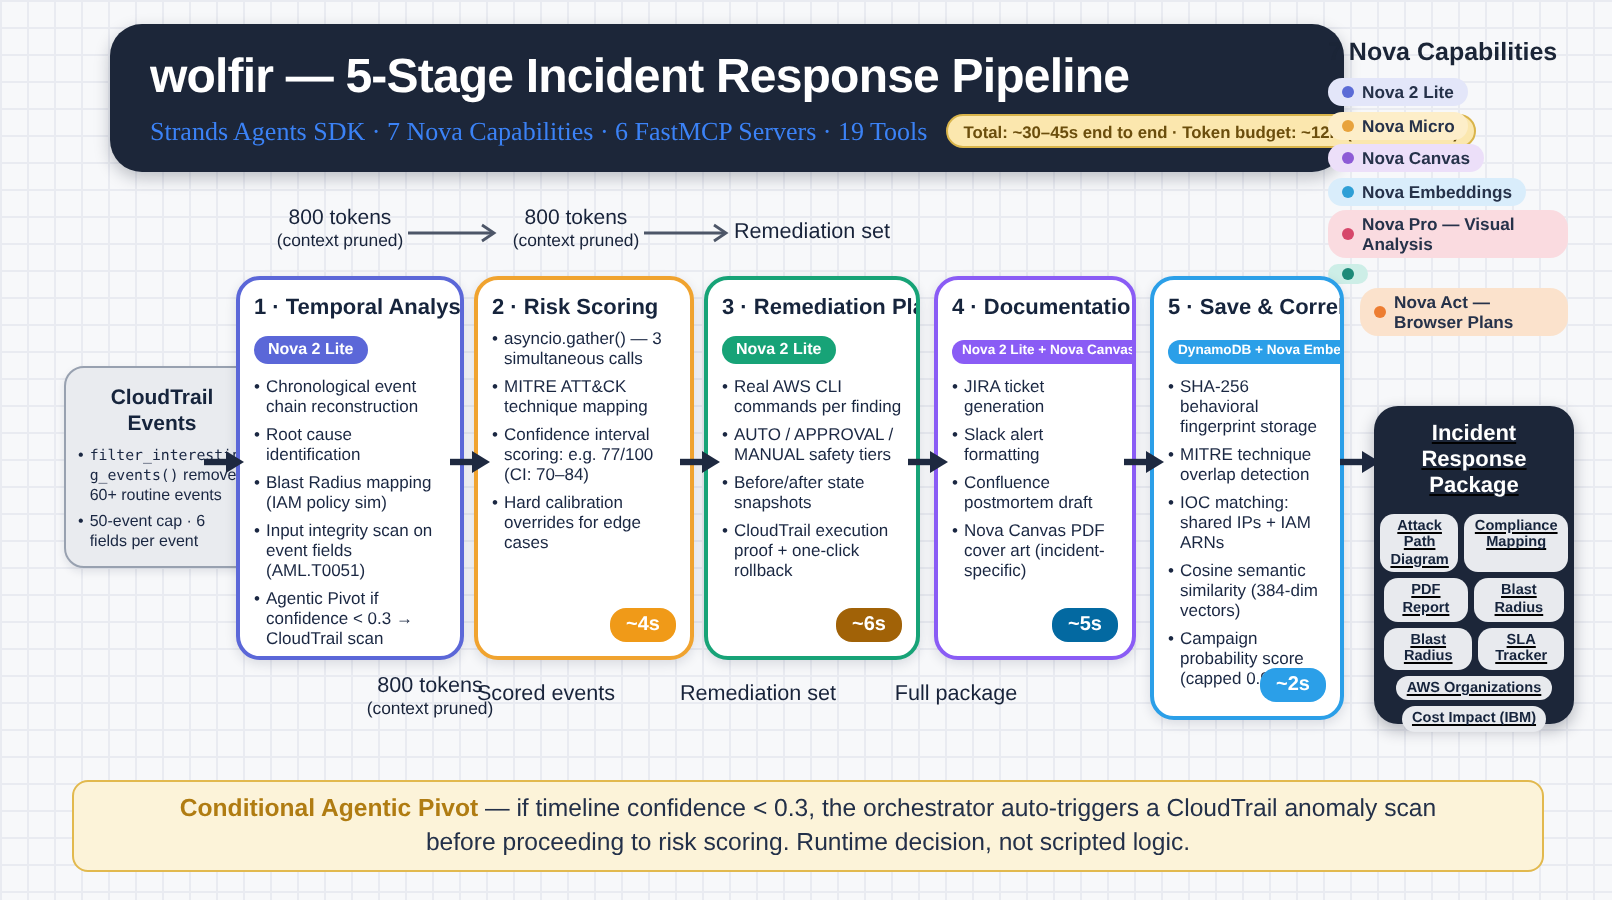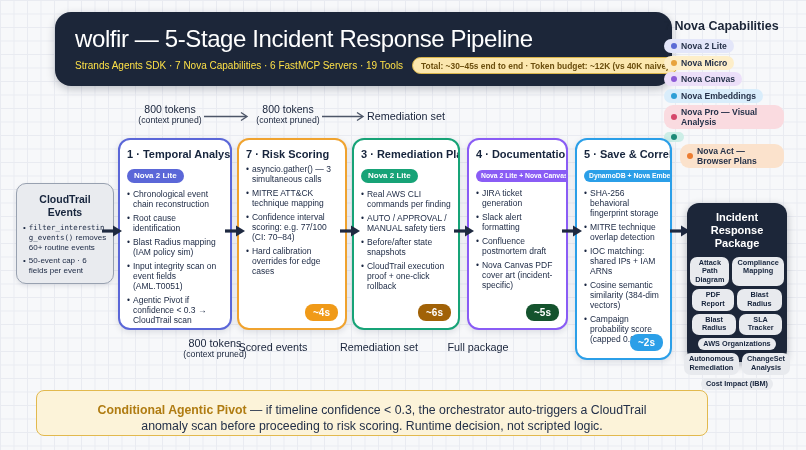--- a/index.html
+++ b/index.html
@@ -15,23 +15,23 @@
       linear-gradient(#e9ebf1 1px, transparent 1px),
       linear-gradient(90deg, #e9ebf1 1px, transparent 1px);
     background-size: 13.5px 13.5px;
   }
   
   .header {
     position: absolute; left: 55px; top: 12px; width: 617px; height: 74px;
     background: #1c2639; border-radius: 16px; padding: 13px 20px 12px;
     box-shadow: 0 3px 8px rgba(15,23,42,.25);
   }
-  .header .title { color: #ffffff; font-size: 24px; font-weight: 400; letter-spacing: -0.4px; white-space: nowrap; }
+  .header .title { color: #ffffff; font-size: 24px; font-weight: 700; letter-spacing: -0.4px; white-space: nowrap; }
   .header .subrow { display: flex; align-items: center; gap: 9px; margin-top: 4px; }
-  .header .subtitle { color: #fde047; font-size: 10px; white-space: nowrap; }
+  .header .subtitle { color: #3b82f6; font-size: 13px; white-space: nowrap; font-family: Liberation Serif, serif; }
   .header .total-badge {
     background: #fbe7ae; border: 1px solid #d9b44a; color: #6b4e0d;
     font-size: 8.4px; font-weight: 700; padding: 2.5px 8px; border-radius: 9px; white-space: nowrap;
   }
   
   .legend { position: absolute; left: 664px; top: 19px; width: 120px; }
   .legend-title { font-size: 12.5px; font-weight: 700; color: #1b2537; margin-bottom: 6px; }
   .legend-items { display: flex; flex-direction: column; gap: 2.5px; }
   .legend-item {
     display: inline-flex; align-items: center; gap: 4px; width: fit-content;
@@ -46,21 +46,21 @@
   .li-5 { background: #cdeee7; } .li-5 .dot { background: #1d8a78; }
   .li-6 { background: #fbe2cc; margin-left: 16px; } .li-6 .dot { background: #ed7d31; }
   
   .tf-label { position: absolute; transform: translateX(-50%); text-align: center; color: #18233a; line-height: 1.18; }
   .tf-label .l1 { font-size: 10.5px; }
   .tf-label .l2 { font-size: 8.7px; }
   .tf-label.single .l1 { font-size: 10.8px; }
   .tf-arrow { position: absolute; }
   
   .source-box {
-    position: absolute; left: 16px; top: 183px; width: 98px; height: 101px;
+    position: absolute; left: 32px; top: 183px; width: 98px; height: 101px;
     background: #e9ebef; border: 1.5px solid #98a1b0; border-radius: 10px;
     padding: 9px 6px 6px; box-shadow: 0 2px 4px rgba(20,30,60,.10);
   }
   .source-box .sb-title { font-size: 10.5px; font-weight: 700; color: #16243c; text-align: center; line-height: 1.2; margin-bottom: 5px; }
   .source-box .bullet { font-size: 8px; line-height: 1.22; color: #1a2742; display: flex; gap: 3px; margin-bottom: 4px; }
   .source-box code { font-family: "DejaVu Sans Mono", monospace; font-size: 7.4px; word-break: break-all; }
   
   .card {
     position: absolute; top: 138px; height: 192px; background: #ffffff;
     border: 2.5px solid; border-radius: 12px; padding: 8px 7px;
@@ -83,46 +83,47 @@
   .s5 .card-badge { background: #2b9fe8; font-size: 6.8px; padding: 2.5px 5px; }
   .bullets { display: flex; flex-direction: column; gap: 4px; }
   .bullet { display: flex; gap: 3px; font-size: 8.5px; line-height: 1.18; color: #1a2742; }
   .bdot { flex: 0 0 auto; }
   .time-badge {
     position: absolute; right: 7px; bottom: 7px; color: #fff; font-weight: 700;
     font-size: 10px; padding: 3px 8px; border-radius: 8px; margin-top: 15px;
   }
   .s2 .time-badge { background: #f09a18; }
   .s3 .time-badge { background: #a16207; }
-  .s4 .time-badge { background: #14532d; }
+  .s4 .time-badge { background: #0369a1; }
   .s5 .time-badge { background: #2b9fe8; }
   
   .flow-arrow { position: absolute; top: 224px; width: 22px; height: 14px; }
   
   .package-box {
     position: absolute; left: 687px; top: 203px; width: 100px; height: 159px;
     background: #1c2639; border-radius: 12px; padding: 8px 5px;
     box-shadow: 0 3px 8px rgba(15,23,42,.3);
+    text-decoration: underline;
   }
   .pk-title { color: #ffffff; font-size: 11px; font-weight: 700; text-align: center; line-height: 1.2; margin-bottom: 6px; }
   .pk-rows { display: flex; flex-direction: column; gap: 3px; }
   .pk-row { display: flex; gap: 3px; justify-content: center; }
   .pk-pill {
     background: #e8eaee; color: #16243c; font-size: 7.3px; font-weight: 700;
     padding: 2px 5px; border-radius: 7px; text-align: center; line-height: 1.18;
   }
   
   .bl-label { position: absolute; transform: translateX(-50%); text-align: center; color: #18233a; line-height: 1.15; }
   .bl-label .l1 { font-size: 10.8px; }
   .bl-label .l2 { font-size: 8.7px; }
   
   .banner {
-    position: absolute; left: 36px; top: 390px; width: 672px; height: 46px;
+    position: absolute; left: 36px; top: 390px; width: 736px; height: 46px;
     background: #fcf3d9; border: 1.5px solid #e2b94e; border-radius: 8px;
-    display: flex; align-items: flex-end; justify-content: center; text-align: center;
+    display: flex; align-items: center; justify-content: center; text-align: center;
     padding: 0 42px; font-size: 12.3px; color: #233049; line-height: 1.35;
   }
   .banner .hl { color: #b07c12; font-weight: 700; }
 </style>
 </head>
 <body>
 
 <div class="canvas">
 
   <div class="header">
@@ -219,21 +220,21 @@
           <span>Input integrity scan on event fields (AML.T0051)</span>
         </div>
       <div class="bullet">
           <span class="bdot">•</span>
           <span>Agentic Pivot if confidence &lt; 0.3 → CloudTrail scan</span>
         </div>
     </div>
   </div>
 
   <div class="card s2">
-    <div class="card-title">7 · Risk Scoring</div>
+    <div class="card-title">2 · Risk Scoring</div>
     <div class="bullets">
       <div class="bullet">
           <span class="bdot">•</span>
           <span>asyncio.gather() — 3 simultaneous calls</span>
         </div>
       <div class="bullet">
           <span class="bdot">•</span>
           <span>MITRE ATT&amp;CK technique mapping</span>
         </div>
       <div class="bullet">
@@ -361,24 +362,20 @@
         <span class="pk-pill">Blast Radius</span>
       </div>
       <div class="pk-row">
         <span class="pk-pill">Blast Radius</span>
         <span class="pk-pill">SLA Tracker</span>
       </div>
       <div class="pk-row">
         <span class="pk-pill">AWS Organizations</span>
       </div>
       <div class="pk-row">
-        <span class="pk-pill">Autonomous Remediation</span>
-        <span class="pk-pill">ChangeSet Analysis</span>
-      </div>
-      <div class="pk-row">
         <span class="pk-pill">Cost Impact (IBM)</span>
       </div>
     </div>
   </div>
 
   <div class="bl-label" style="left:215px; top:337px;">
     <div class="l1">800 tokens</div>
     <div class="l2">(context pruned)</div>
   </div>
   <div class="bl-label" style="left:273px; top:341px;">

